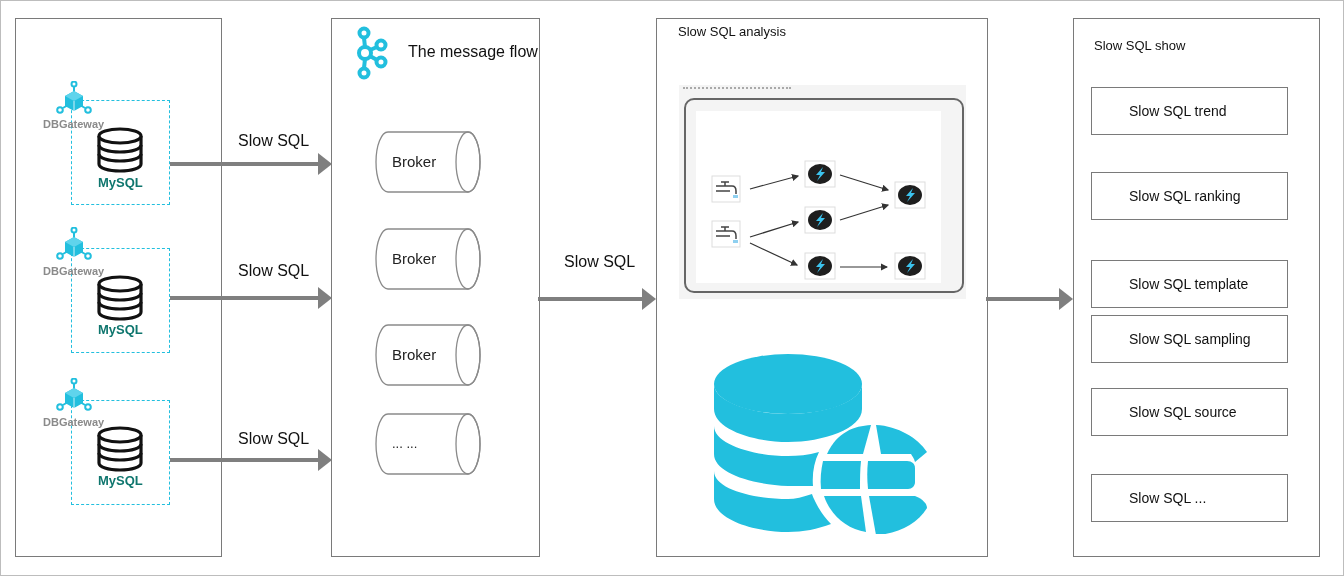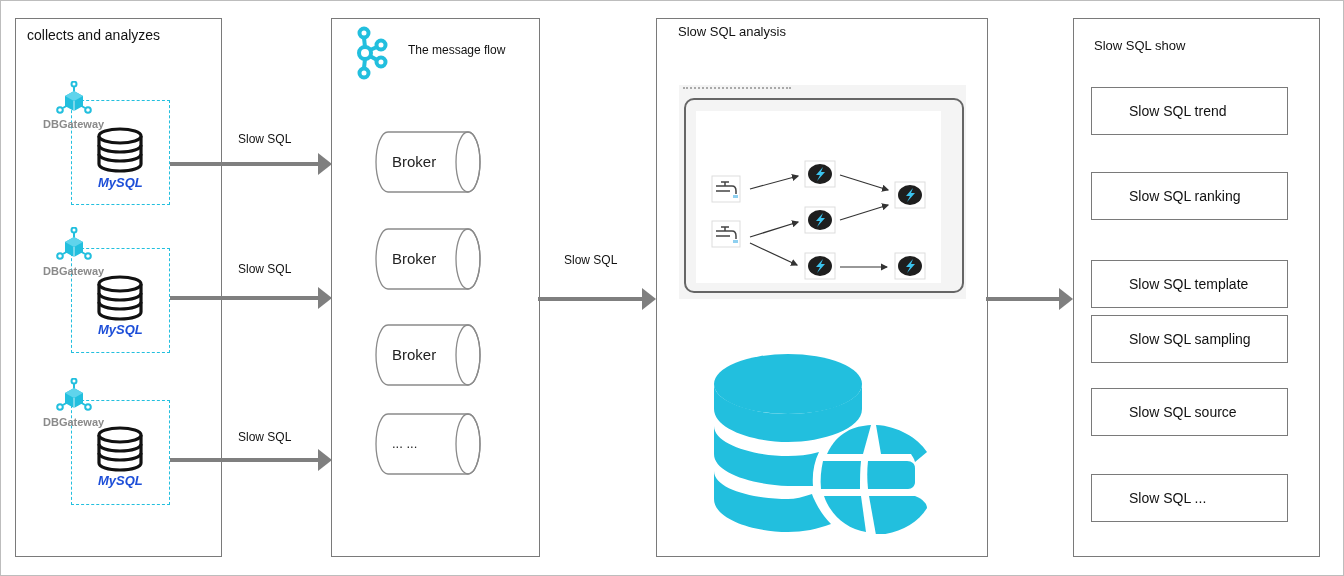--- a/index.html
+++ b/index.html
@@ -2,37 +2,36 @@
 <html><head>
 <meta charset="utf-8">
 <style>
   html, body { margin:0; padding:0; background:#ffffff; }
   body { width:1344px; height:576px; position:relative; overflow:hidden;
          font-family:"Liberation Sans", sans-serif; color:#111; }
   .frame { position:absolute; left:0; top:0; width:1342px; height:574px; border:1px solid #bdbdbd; }
   .panel { position:absolute; border:1px solid #7a7a7a; background:#fff; }
   .ptitle { position:absolute; font-size:14px; line-height:17px; color:#111; }
   .abs { position:absolute; }
-  .lbl { position:absolute; font-size:12px; color:#111; }
+  .lbl { position:absolute; font-size:16px; color:#111; }
   .dash { position:absolute; border:1px dashed #22bfde; }
   .gw-label { position:absolute; font-size:11px; font-weight:bold; color:#8a8a8a; }
-  .mysql-label { position:absolute; font-size:13px; font-weight:bold; color:#1d4ed8;font-style:italic; }
+  .mysql-label { position:absolute; font-size:13px; font-weight:bold; color:#0f766e; }
   .broker { position:absolute; width:108px; height:44px; }
   .broker-text { position:absolute; left:18px; top:0; height:62px; line-height:62px; font-size:15px; color:#222; }
   .showbox { position:absolute; left:1091px; width:195px; height:46px; border:1px solid #7a7a7a; background:#fff; }
   .showbox span { position:absolute; left:37px; top:0; height:46px; line-height:46px; font-size:14px; color:#111; }
 </style>
 </head>
 <body>
 
 <div class="frame"></div>
 
 <div class="panel" style="left:15px;top:18px;width:205px;height:537px;"></div>
 <div class="ptitle" style="left:27px;top:27px;width:190px;">
-  <div>collects and analyzes</div>
 </div>
 
 <div>
   <div class="dash" style="left:71px;top:100px;width:97px;height:103px;"></div>
   <svg class="abs" style="left:55px;top:81px;" width="42" height="36" viewBox="0 0 42 36">
     <g fill="none" stroke="#22bfde" stroke-width="2">
       <circle cx="19" cy="3" r="2.5"></circle>
         <line x1="19" y1="6" x2="19" y2="12"></line>
       <circle cx="5" cy="29" r="2.8"></circle>
         <line x1="8" y1="27" x2="13" y2="24"></line>

